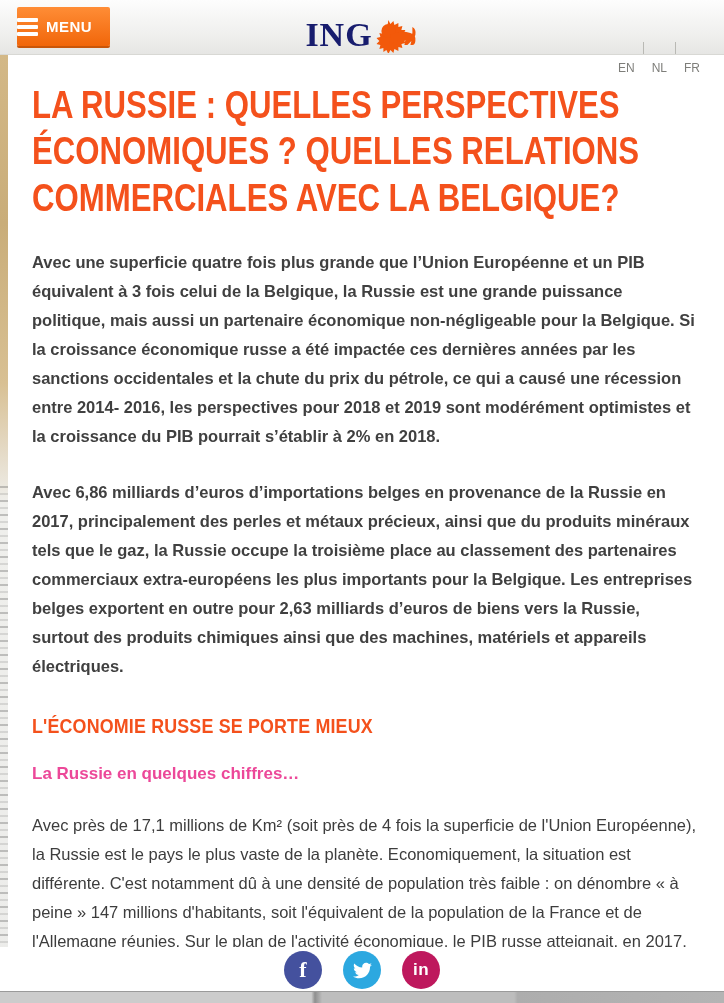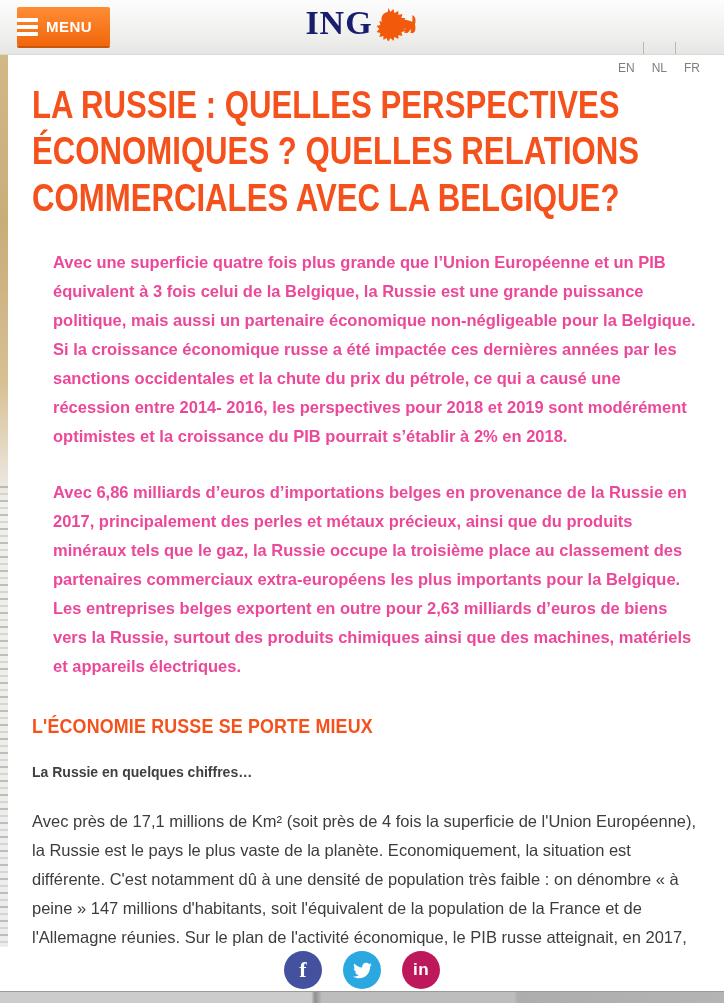--- a/index.html
+++ b/index.html
@@ -25,21 +25,21 @@
     border: none; border-radius: 2px;
     box-shadow: 0 2px 0 #c9560a;
     display: flex; align-items: center; justify-content: flex-start;
     gap: 8px; cursor: pointer;
   }
   .hamburger { display: flex; flex-direction: column; gap: 3px; }
   .hamburger span { display: block; width: 21px; height: 4px; background: #fff; border-radius: 1px; }
   .menu-label { color: #fff; font-size: 15px; font-weight: bold; letter-spacing: .5px; }
 
   .logo {
-    position: absolute; left: 50%; top: 4px; transform: translateX(-50%);
+    position: absolute; left: 50%; top: 16px; transform: translateX(-50%);
     display: flex; align-items: center; gap: 4px;
   }
   .logo-text {
     font-family: "Liberation Serif", serif;
     font-weight: bold; font-size: 34px; color: #181d6e; letter-spacing: 1px;
   }
   .lion { width: 42px; height: 36px; }
 
   .lang-switch {
     position: absolute; right: 16px; top: 20px;
@@ -73,29 +73,29 @@
   }
   .article-title {
     color: #f4511c;
     font-size: 38px; font-weight: bold; line-height: 1.22;
     letter-spacing: 0;
     transform: scaleX(0.82); transform-origin: 0 0;
     width: 810px;
     margin-bottom: 4px;
   }
   .para { font-size: 16.5px; line-height: 1.76; }
-  .para.bold { font-weight: bold; color: #ec4899; margin-top: 27px; margin-left: 21px; }
+  .para.bold { font-weight: bold; color: #404040; margin-top: 27px; }
   .para.normal { font-weight: normal; color: #3d3d3d; margin-top: 27px; }
   .section-heading {
     color: #f4511c; font-size: 21px; font-weight: bold;
     transform: scaleX(0.85); transform-origin: 0 0; width: 117%;
     margin-top: 32px; letter-spacing: .2px;
   }
   .sub-heading {
-    font-size: 14px; font-weight: bold; color: #404040; margin-top: 26px;
+    font-size: 17px; font-weight: bold; color: #ec4899; margin-top: 26px;
   }
 
   
   .share-bar {
     position: absolute; left: 0; right: 0; bottom: 12px; height: 44px;
     background: #fff; z-index: 40;
     display: flex; align-items: center; justify-content: center; gap: 21px;
     padding-top: 2px;
   }
   .social-circle {

